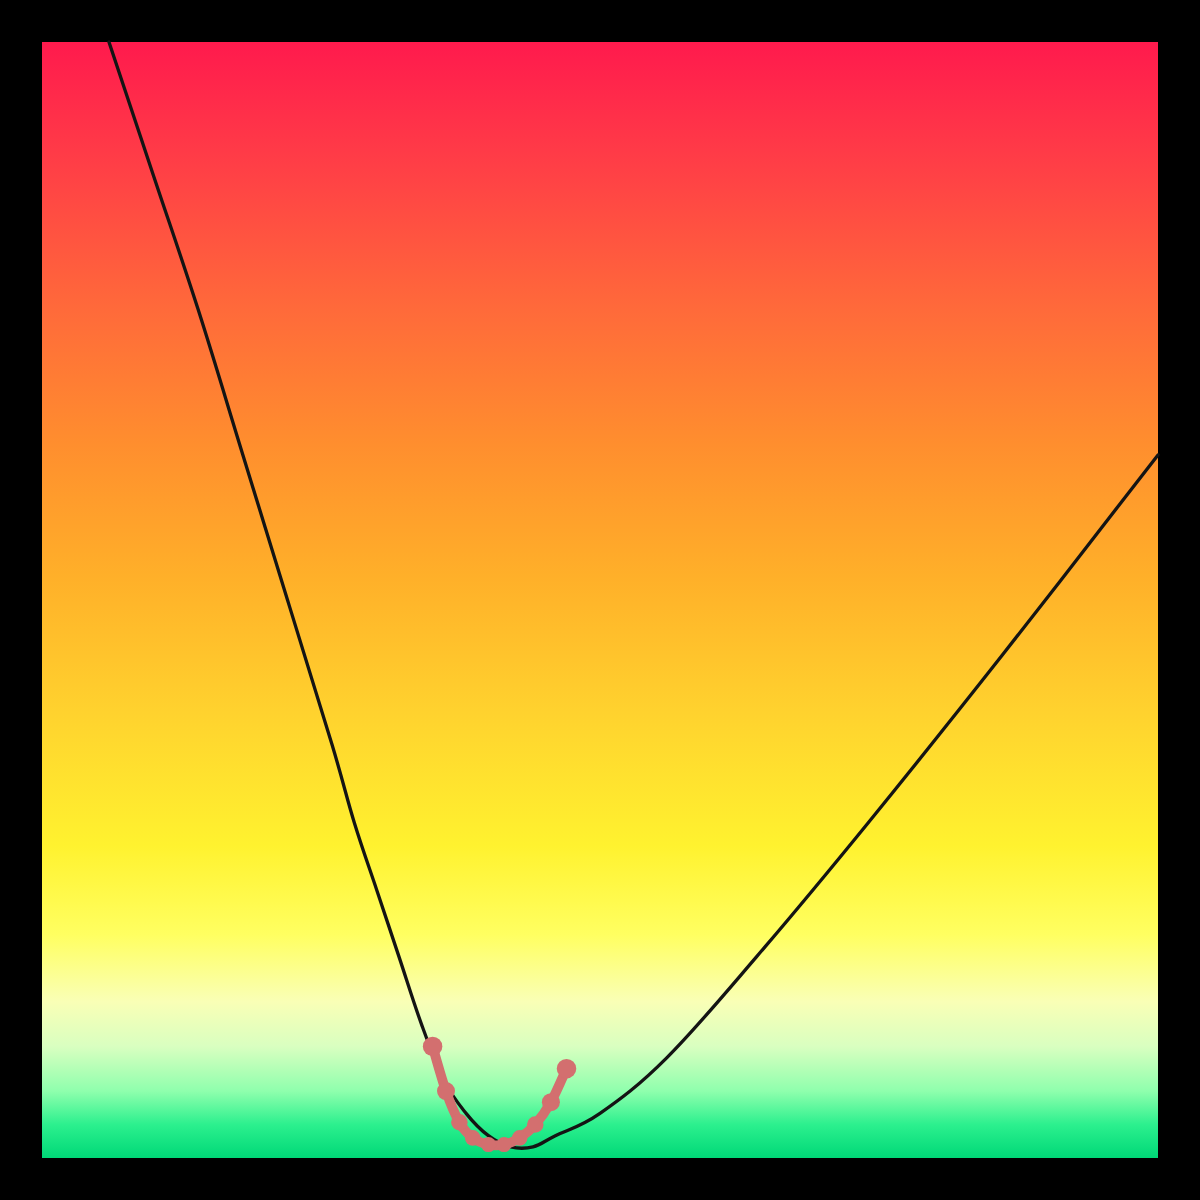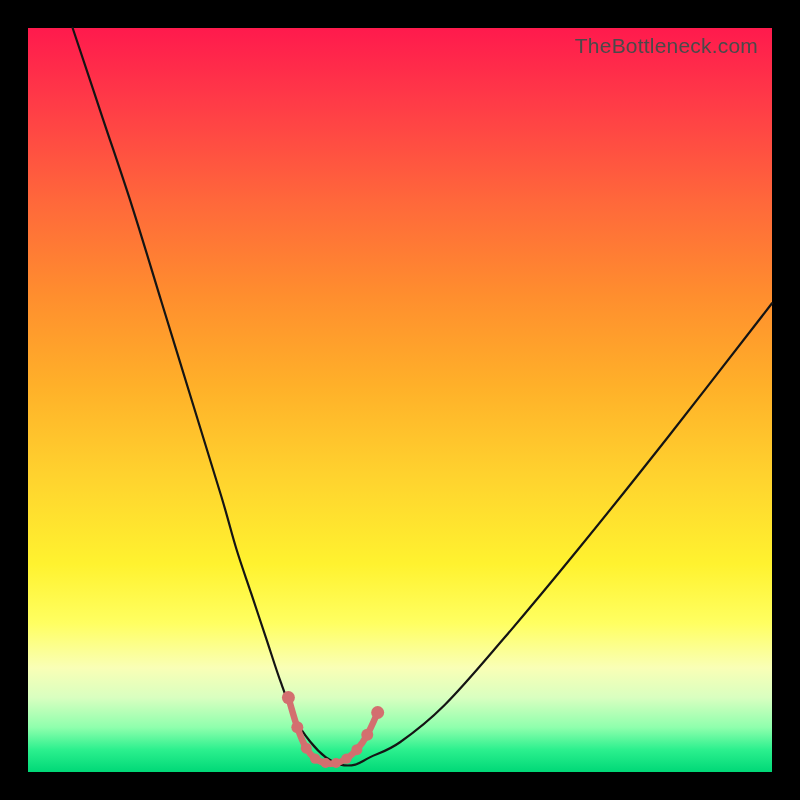--- a/index.html
+++ b/index.html
@@ -74,21 +74,20 @@
   .bead {
     fill: #d36f6f;
   }
 </style>
 </head>
 <body>
 
 <div class="frame">
   <div class="plot">
 
-    <div class="watermark">TheBottleneck.com</div>
 
     <svg viewBox="0 0 744 744">
       <path id="curve-path" class="curve" d="M 44.64 0.00 C 50.00 16.07, 63.69 57.14, 74.40 89.28 C 85.11 121.42, 93.45 145.08, 104.16 178.56 C 114.87 212.04, 123.21 240.46, 133.92 275.28 C 144.63 310.10, 152.97 337.18, 163.68 372.00 C 174.39 406.82, 185.40 441.94, 193.44 468.72 C 201.48 495.50, 202.96 503.39, 208.32 520.80 C 213.68 538.21, 217.84 549.37, 223.20 565.44 C 228.56 581.51, 232.72 594.01, 238.08 610.08 C 243.44 626.15, 247.60 639.99, 252.96 654.72 C 258.32 669.45, 262.48 681.21, 267.84 691.92 C 273.20 702.63, 277.36 707.54, 282.72 714.24 C 288.08 720.94, 292.24 725.10, 297.60 729.12 C 302.96 733.14, 307.12 735.22, 312.48 736.56 C 317.84 737.90, 322.00 737.90, 327.36 736.56 C 332.72 735.22, 334.20 733.14, 342.24 729.12 C 350.28 725.10, 358.61 723.61, 372.00 714.24 C 385.39 704.87, 397.89 695.79, 416.64 677.04 C 435.39 658.29, 452.05 638.20, 476.16 610.08 C 500.27 581.96, 521.10 556.96, 550.56 520.80 C 580.02 484.64, 605.02 453.39, 639.84 409.20 C 674.66 365.01, 725.25 299.39, 744.00 275.28"></path>
       <path id="beads-path" class="beads-line" d="M 260.40 669.60 C 262.01 674.96, 266.11 690.25, 269.33 699.36 C 272.54 708.47, 275.04 714.57, 278.26 720.19 C 281.47 725.82, 283.70 727.93, 287.18 730.61 C 290.67 733.29, 293.85 734.27, 297.60 735.07 C 301.35 735.88, 304.27 735.88, 308.02 735.07 C 311.77 734.27, 314.68 733.02, 318.43 730.61 C 322.18 728.20, 325.10 725.97, 328.85 721.68 C 332.60 717.39, 335.51 713.50, 339.26 706.80 C 343.01 700.10, 347.81 688.50, 349.68 684.48"></path>
       <g id="beads-group">
           <circle cx="260.40" cy="669.60" r="6.50" class="bead"></circle>
           <circle cx="269.33" cy="699.36" r="6.00" class="bead"></circle>
           <circle cx="278.26" cy="720.19" r="5.50" class="bead"></circle>
           <circle cx="287.18" cy="730.61" r="5.20" class="bead"></circle>
           <circle cx="297.60" cy="735.07" r="5.00" class="bead"></circle>

